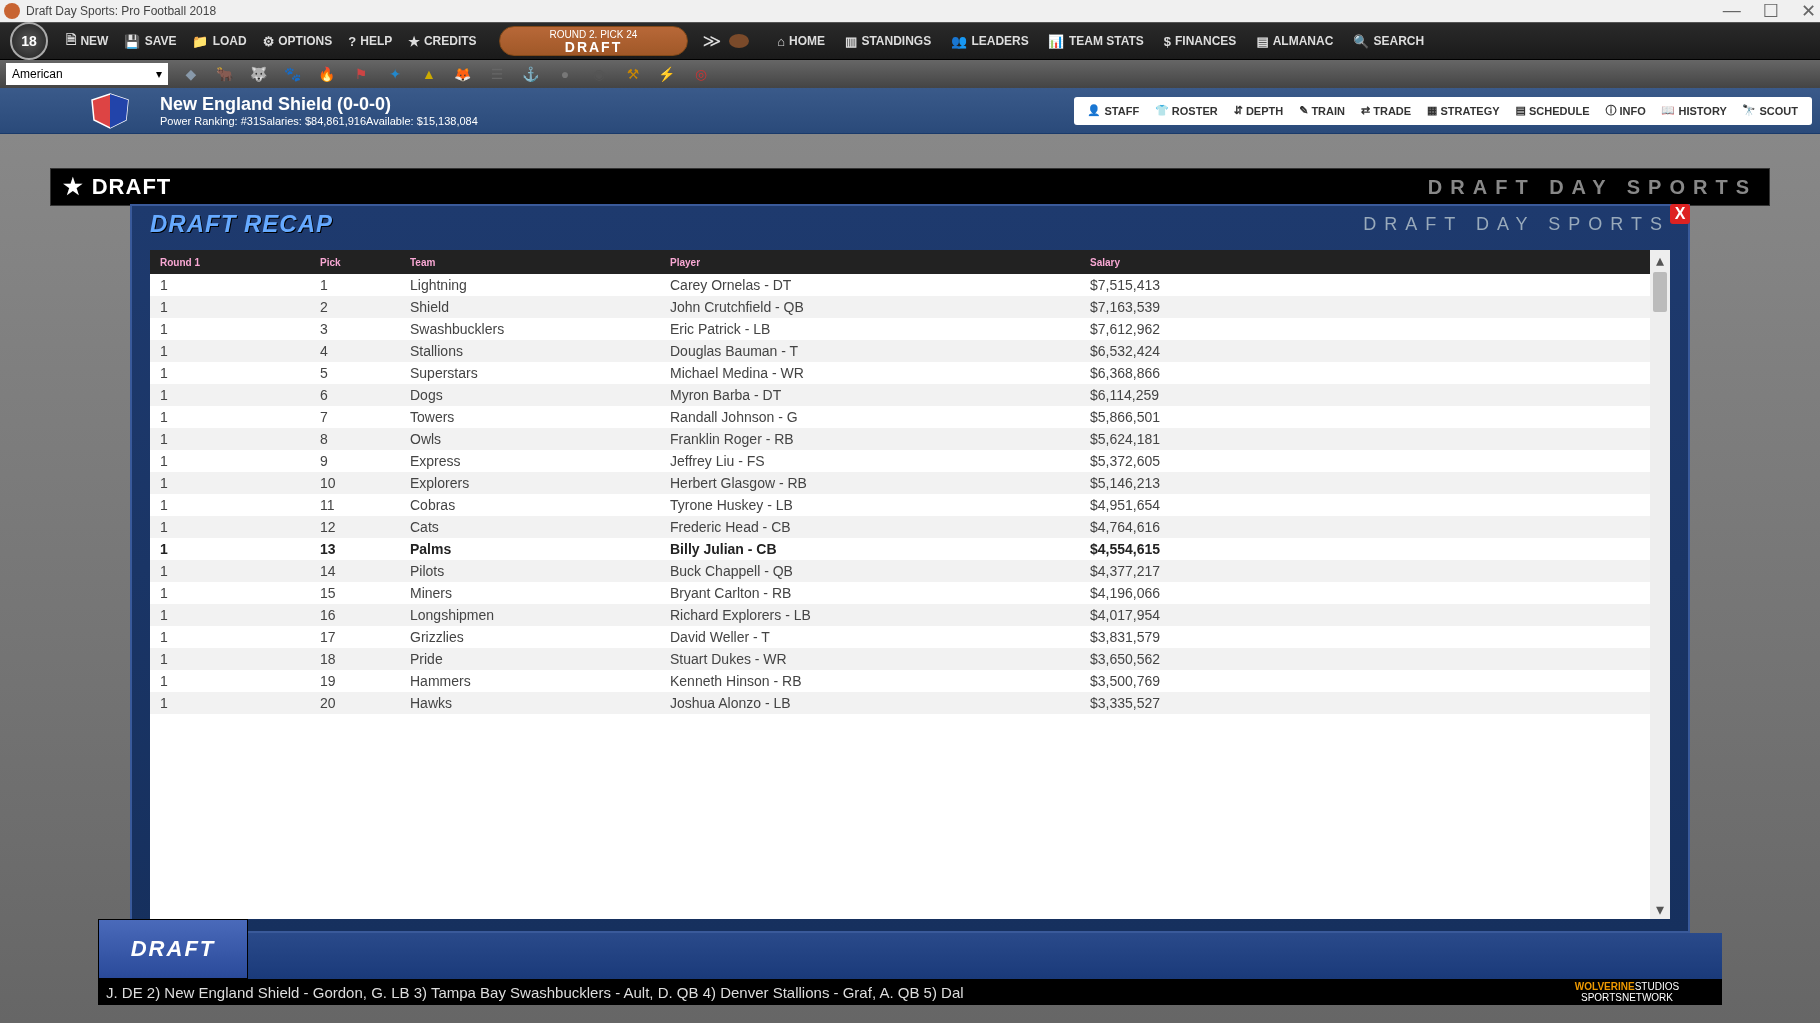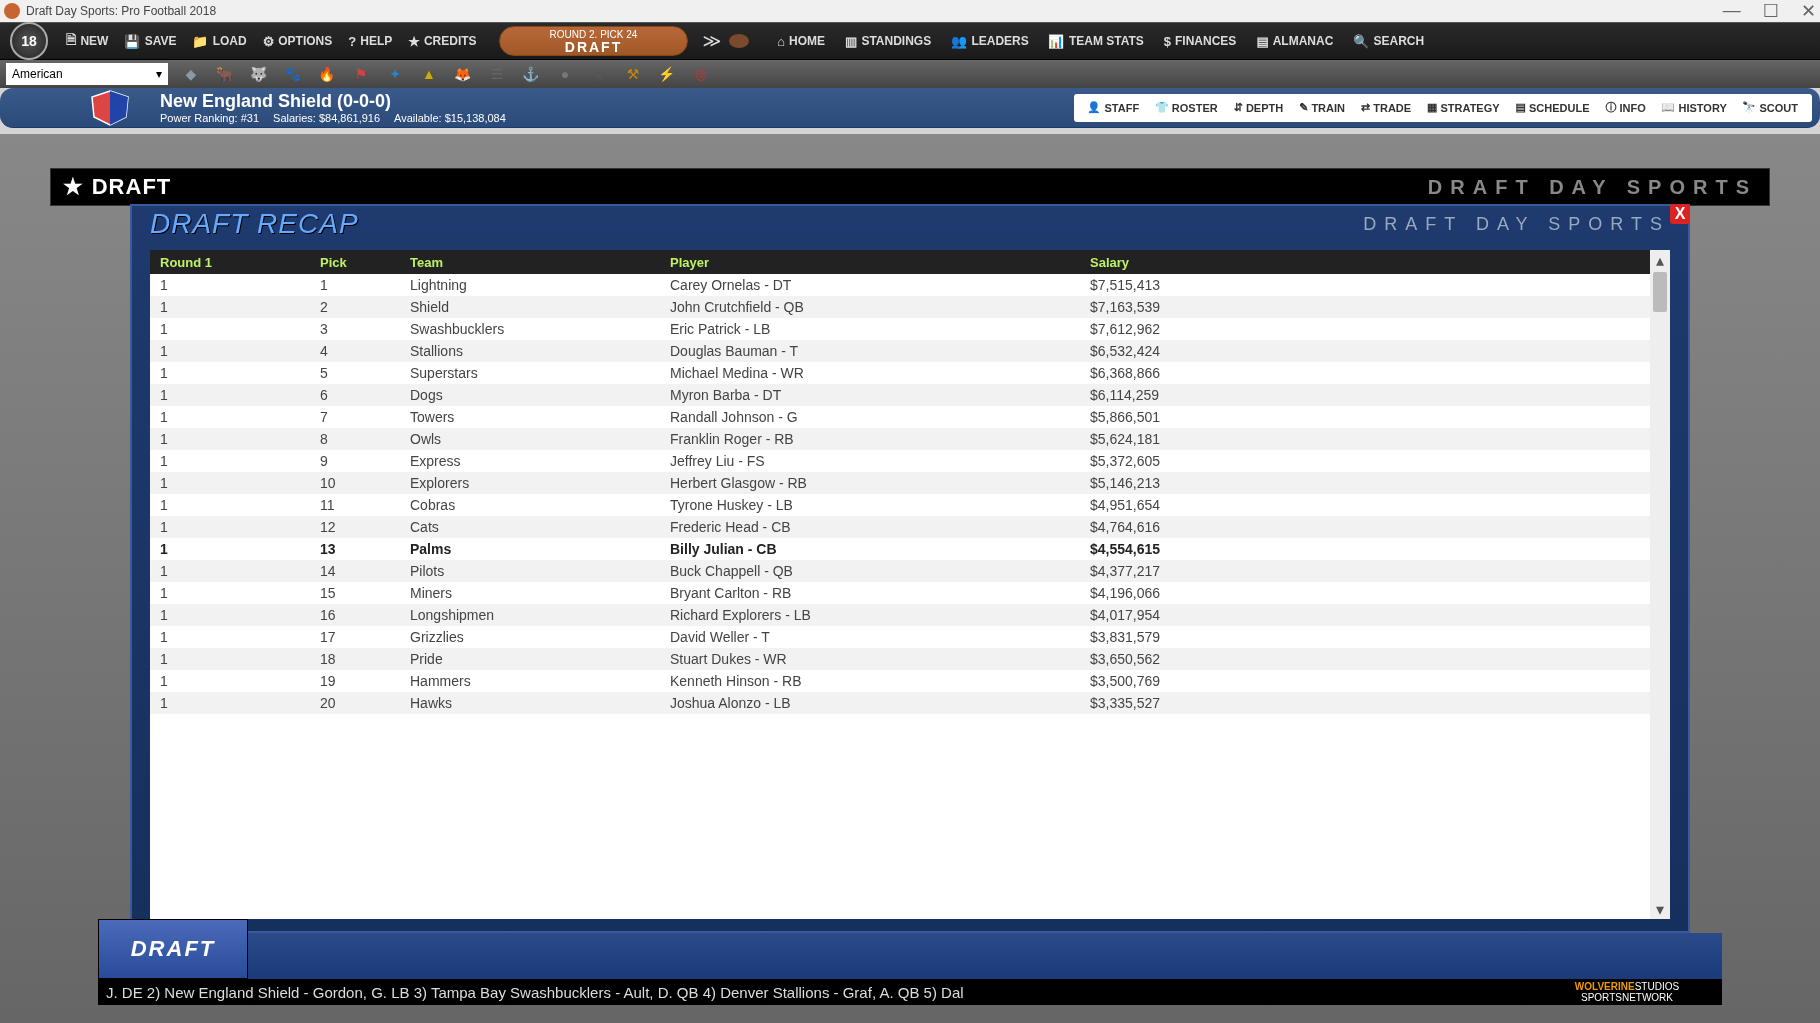--- a/index.html
+++ b/index.html
@@ -21,51 +21,51 @@
 .football-ico { width:20px; height:14px; background:#7a4a2a; border-radius:50%; margin-right:18px; }
 .ribbon-right { display:flex; }
 .ribbon-right .ribbon-item { padding:0 10px; }
 
 
 .teamstrip { height:28px; background:linear-gradient(#666,#444); display:flex; align-items:center; padding:0 6px; gap:12px; }
 .league-select { width:162px; height:22px; background:#fff; font-size:12px; padding:0 6px; display:flex; align-items:center; justify-content:space-between; }
 .team-ico { width:22px; height:22px; border-radius:50%; display:flex; align-items:center; justify-content:center; font-size:14px; }
 
 
-.teamheader { height:40px; background:linear-gradient(#3a5a8a,#2a4a7a); display:flex; align-items:center; color:#fff; border-bottom:1px solid #1a3a6a;border-radius:13px; }
+.teamheader { height:46px; background:linear-gradient(#3a5a8a,#2a4a7a); display:flex; align-items:center; color:#fff; border-bottom:1px solid #1a3a6a; }
 .shield-logo { width:80px; height:38px; margin:0 10px 0 70px; display:flex; align-items:center; justify-content:center; }
 .shield-logo svg { width:48px; height:38px; }
 .teaminfo { display:flex; flex-direction:column; }
 .teaminfo .name { font-size:18px; font-weight:bold; }
-.teaminfo .sub { font-size:11px; display:flex; gap:14px; }
+.teaminfo .sub { font-size:11px; display:flex; }
 .teamnav { margin-left:auto; background:#fff; color:#333; display:flex; align-items:center; height:28px; border-radius:3px; margin-right:8px; padding:0 6px; font-size:11px; font-weight:bold; }
 .teamnav span { padding:0 8px; display:flex; align-items:center; gap:3px; cursor:pointer; }
 
 
 .stadium-bg { position:absolute; top:134px; left:0; right:0; bottom:0; background:linear-gradient(#888,#666); }
 
 .draft-panel { position:absolute; top:168px; left:50px; right:50px; background:#000; border:1px solid #333; }
 .draft-panel-hdr { height:36px; display:flex; align-items:center; padding:0 12px; color:#fff; font-size:22px; font-weight:bold; letter-spacing:1px; }
 .draft-panel-hdr .star { margin-right:8px; }
 .dds-text { margin-left:auto; color:#888; letter-spacing:8px; font-size:20px; }
 
 .recap-panel { position:absolute; top:204px; left:130px; right:130px; bottom:90px; background:linear-gradient(#1e3a6e,#16305e); border:2px solid #3a5a9a; }
 .recap-hdr { height:36px; display:flex; align-items:center; padding:0 18px; }
-.recap-title { color:#6af; font-size:28px; font-weight:normal; font-style:italic; letter-spacing:1px; text-shadow:1px 1px #000; }
+.recap-title { color:#6af; font-size:24px; font-weight:bold; font-style:italic; letter-spacing:1px; text-shadow:1px 1px #000; }
 .recap-hdr .dds-text2 { margin-left:auto; color:#9ab; letter-spacing:8px; font-size:18px; }
 .recap-close { position:absolute; top:-2px; right:-2px; width:20px; height:20px; background:#d22; color:#fff; display:flex; align-items:center; justify-content:center; font-weight:bold; cursor:pointer; border-radius:3px; }
 
 .table-wrap { position:absolute; top:44px; left:18px; right:18px; bottom:12px; background:#fff; display:flex; }
 .table-scroll { flex:1; overflow:hidden; }
 .scrollbar { width:20px; background:#eee; display:flex; flex-direction:column; align-items:center; }
 .scrollbar .arr { height:20px; width:100%; display:flex; align-items:center; justify-content:center; color:#555; cursor:pointer; }
 .scrollbar .thumb { width:14px; height:40px; background:#bbb; border-radius:2px; margin-top:2px; }
 
 table { width:100%; border-collapse:collapse; }
-thead th { background:#222; color:#bef264; text-align:left; font-size:13px; font-weight:bold; padding:4px 10px; height:24px; }
+thead th { background:#222; color:#f9a8d4; text-align:left; font-size:10px; font-weight:bold; padding:4px 10px; height:24px; }
 tbody td { font-size:14px; color:#444; padding:3px 10px; height:22px; }
 tbody tr:nth-child(even) td { background:#f2f2f2; }
 tbody tr.bold td { font-weight:bold; color:#222; }
 th.c-round,td.c-round{width:160px;}
 th.c-pick,td.c-pick{width:90px;}
 th.c-team,td.c-team{width:260px;}
 th.c-player,td.c-player{width:420px;}
 th.c-salary,td.c-salary{}
 
 

